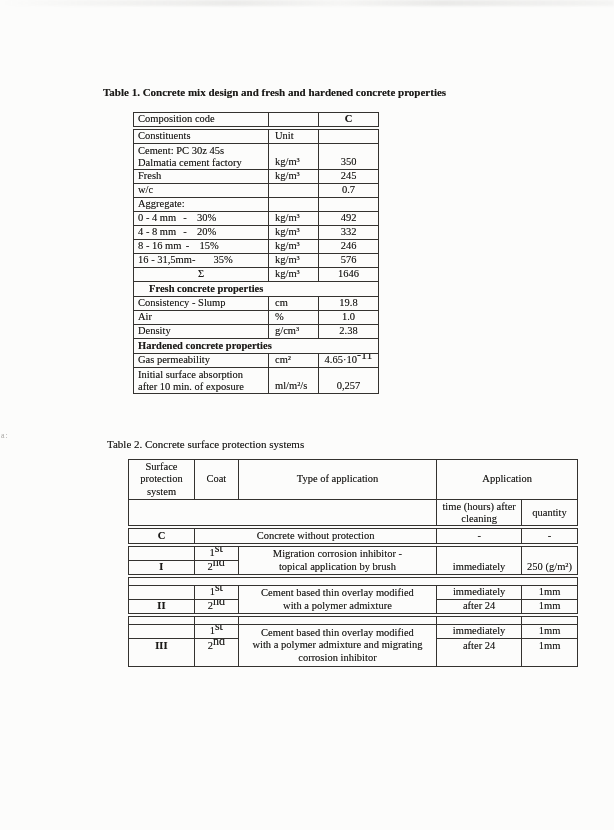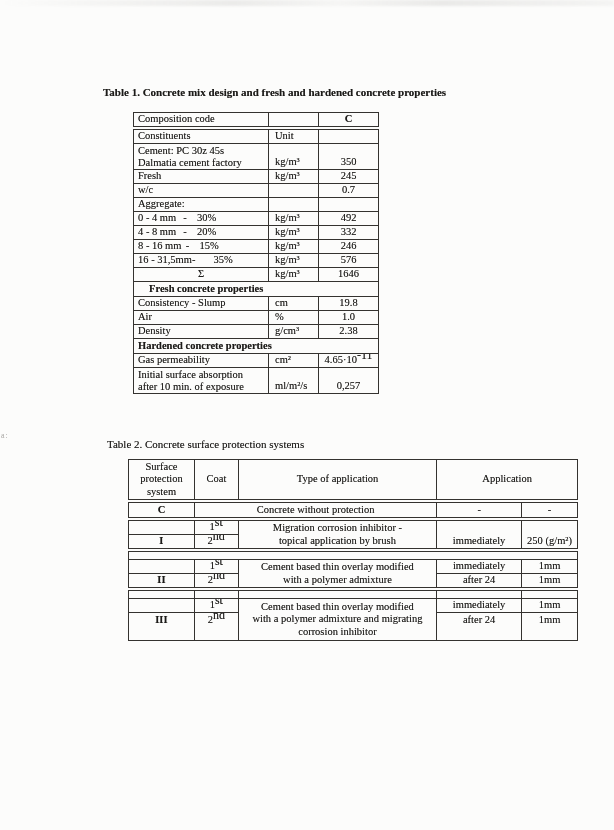--- a/index.html
+++ b/index.html
@@ -192,20 +192,25 @@
           <col style="width:85px">
           <col style="width:56px">
         </colgroup>
       <tbody>
           <tr class="h1">
         <td>Surface protection system</td>
         <td>Coat</td>
         <td>Type of application</td>
         <td colspan="2">Application</td>
       </tr>
+      <tr class="h2">
+        <td colspan="3"></td>
+        <td>time (hours) after cleaning</td>
+        <td>quantity</td>
+      </tr>
     </tbody>
       </table>
 
     <table class="blk t2">
       <colgroup>
           <col style="width:66px">
           <col style="width:44px">
           <col style="width:199px">
           <col style="width:85px">
           <col style="width:56px">

